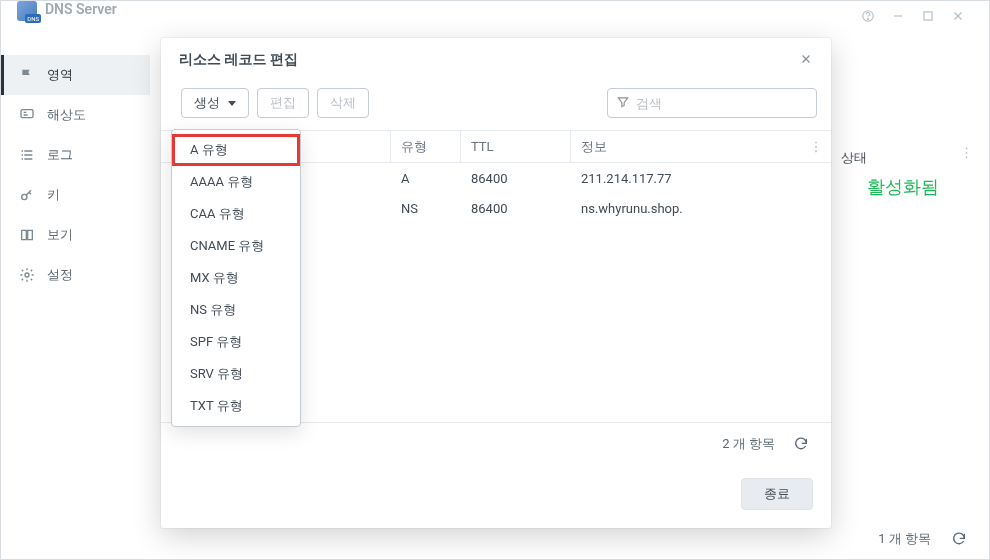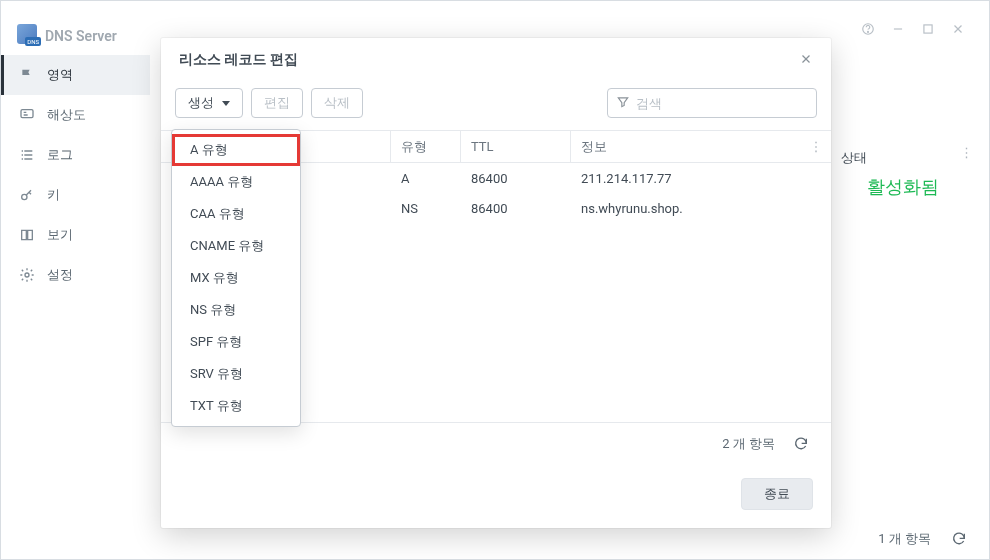--- a/index.html
+++ b/index.html
@@ -1,20 +1,20 @@
 <!DOCTYPE html>
 <html><head>
 <meta charset="utf-8">
 <style>
 * { box-sizing: border-box; margin: 0; padding: 0; font-family: -apple-system, BlinkMacSystemFont, "Segoe UI", Roboto, sans-serif; }
 body { width: 990px; height: 560px; background: #fff; position: relative; overflow: hidden; font-size: 13px; color: #414b55; }
 
 
 .window { border: 1px solid #d8dde2; width: 990px; height: 560px; display: flex; flex-direction: column; }
-.titlebar { height: 44px; display: flex; align-items: flex-end; padding: 0 16px; border-bottom: 1px solid transparent; }
+.titlebar { height: 44px; display: flex; align-items: flex-start; padding: 0 16px; border-bottom: 1px solid transparent; }
 .titlebar .app-icon { width: 20px; height: 20px; background: linear-gradient(135deg,#7aa6da,#4b7bbf); border-radius: 3px; margin-right: 8px; position: relative; }
 .titlebar .app-icon::after { content:"DNS"; position:absolute; bottom:-2px; right:-4px; font-size:6px; background:#2c6db5; color:#fff; padding:1px 2px; border-radius:2px; }
 .titlebar .title { font-weight:600; color:#a0a8b0; font-size:14px; }
 .titlebar .spacer { flex:1; }
 .titlebar .win-btn { width:30px; height:30px; display:flex; align-items:center; justify-content:center; color:#b8bfc6; }
 .titlebar .win-btn svg { width:14px; height:14px; }
 
 .body { flex:1; display:flex; }
 
 
@@ -32,21 +32,21 @@
 .bg-footer { position:absolute; bottom:8px; right:18px; display:flex; align-items:center; gap:16px; color:#5c6872; }
 
 
 .overlay { position:absolute; inset:0; }
 .modal { position:absolute; left:161px; top:38px; width:670px; height:490px; background:#fff; box-shadow:0 8px 30px rgba(0,0,0,.18), 0 0 0 1px rgba(0,0,0,.04); display:flex; flex-direction:column; border-radius:2px; }
 .modal-head { height:44px; display:flex; align-items:center; padding:0 18px; }
 .modal-head .m-title { font-weight:600; font-size:14px; color:#414b55; }
 .modal-head .m-close { margin-left:auto; color:#8a9299; cursor:pointer; }
 .modal-head .m-close svg { width:14px; height:14px; }
 
-.modal-toolbar { display:flex; align-items:center; padding:6px 14px 12px; gap:8px; }
+.modal-toolbar { display:flex; align-items:center; padding:6px 14px 12px; gap:8px;margin-left:6px; }
 .btn { height:30px; padding:0 12px; border:1px solid #c6ccd3; background:#fff; border-radius:4px; display:flex; align-items:center; gap:6px; font-size:13px; color:#414b55; cursor:pointer; }
 .btn.dropdown::after { content:""; border-left:4px solid transparent; border-right:4px solid transparent; border-top:5px solid #414b55; margin-left:2px; }
 .btn.disabled { color:#b8bfc6; cursor:default; }
 .search { margin-left:auto; display:flex; align-items:center; border:1px solid #c6ccd3; border-radius:4px; height:30px; width:210px; padding:0 8px; gap:6px; }
 .search svg { width:14px; height:14px; color:#8a9299; }
 .search input { border:none; outline:none; flex:1; font-size:13px; color:#414b55; background:transparent; }
 .search input::placeholder { color:#b8bfc6; }
 
 .table { flex:1; border-top:1px solid #e6e9ed; position:relative; }
 .thead { display:flex; border-bottom:1px solid #e6e9ed; height:32px; align-items:center; color:#6b757f; }

